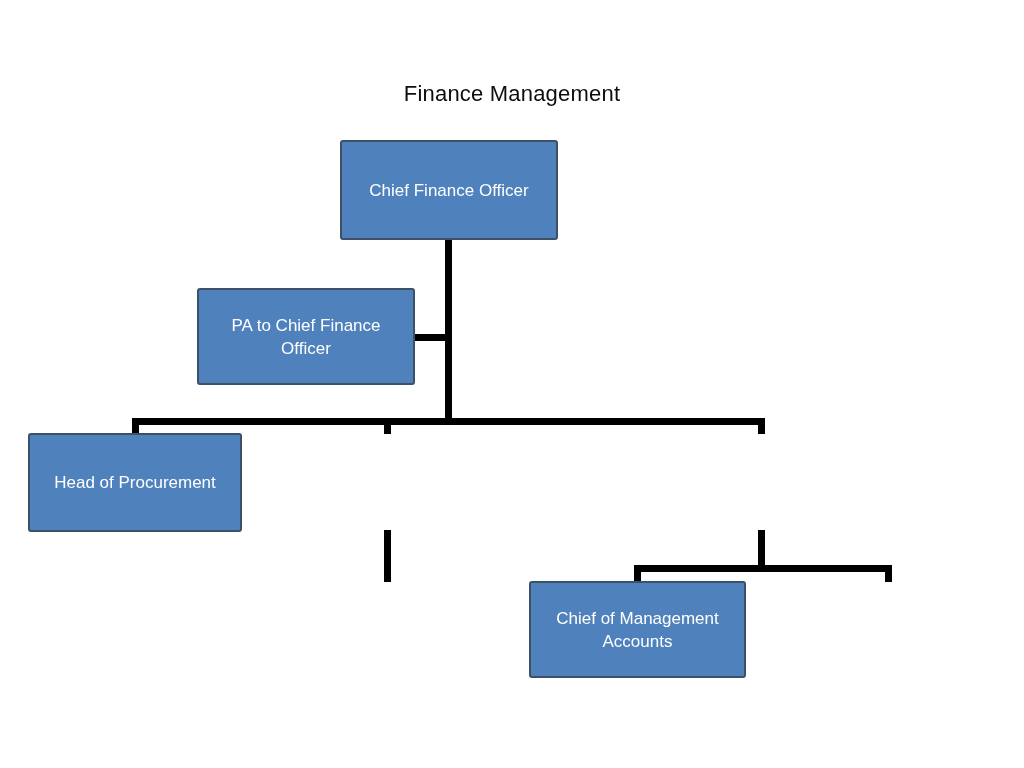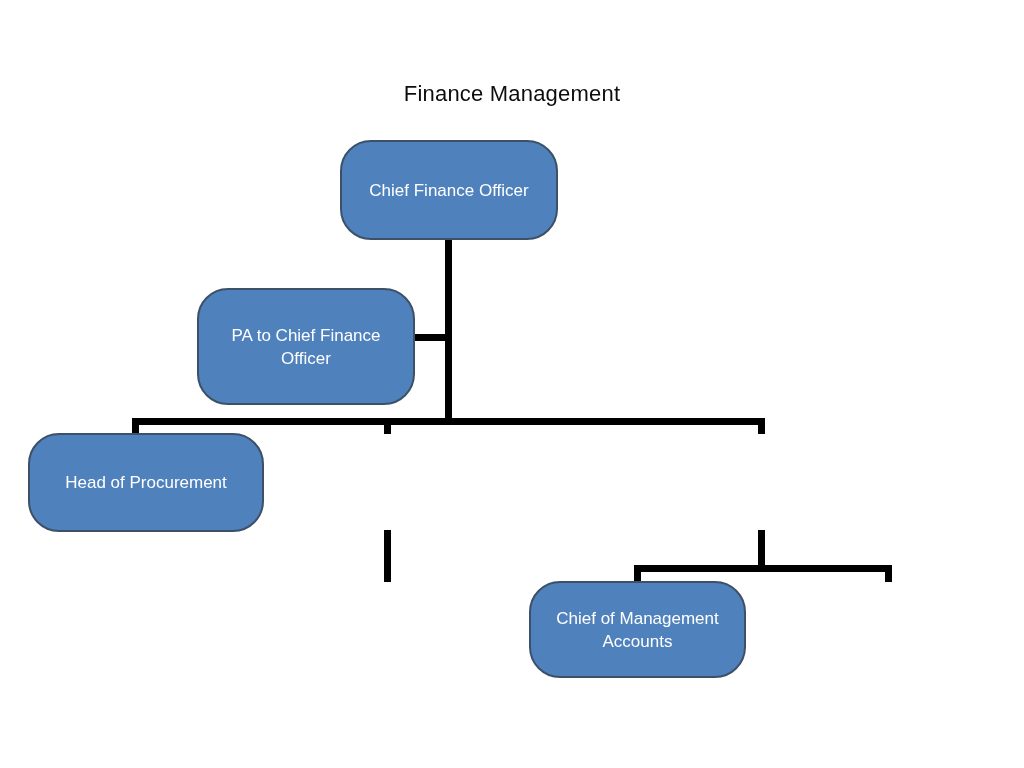--- a/index.html
+++ b/index.html
@@ -30,38 +30,38 @@
     font-size:22px;
     line-height:26px;
     color:var(--title-text);
     letter-spacing:0.2px;
   }
   .node{
     position:absolute;
     box-sizing:border-box;
     background:var(--node-fill);
     border:2px solid var(--node-border);
-    border-radius:31px;
+    border-radius:3px;
     color:var(--node-text);
     display:flex;
     align-items:center;
     justify-content:center;
     text-align:center;
     font-size:17px;
     line-height:23px;
     padding:6px 18px;
   }
   .conn{
     position:absolute;
     background:var(--connector);
   }
   
   .n-cfo            {left:340px; top:140px; width:218px; height:100px;}
-  .n-pa             {left:197px; top:288px; width:218px; height:117px;}
-  .n-procurement    {left:28px;  top:433px; width:236px; height:99px;}
+  .n-pa             {left:197px; top:288px; width:218px; height:97px;}
+  .n-procurement    {left:28px;  top:433px; width:214px; height:99px;}
   .n-dcfo-planning  {left:279px; top:433px; width:217px; height:99px;}
   .n-dcfo-control   {left:653px; top:433px; width:218px; height:99px;}
   .n-corporate      {left:279px; top:581px; width:217px; height:97px;}
   .n-mgmt-accounts  {left:529px; top:581px; width:217px; height:97px;}
   .n-fin-accounts   {left:779px; top:581px; width:218px; height:97px;}
   
   .c-cfo-down       {left:445px; top:238px; width:7px;   height:187px;}
   .c-pa-branch      {left:413px; top:334px; width:39px;  height:7px;}
   .c-bus-top        {left:132px; top:418px; width:633px; height:7px;}
   .c-stub-proc      {left:132px; top:418px; width:7px;   height:16px;}

